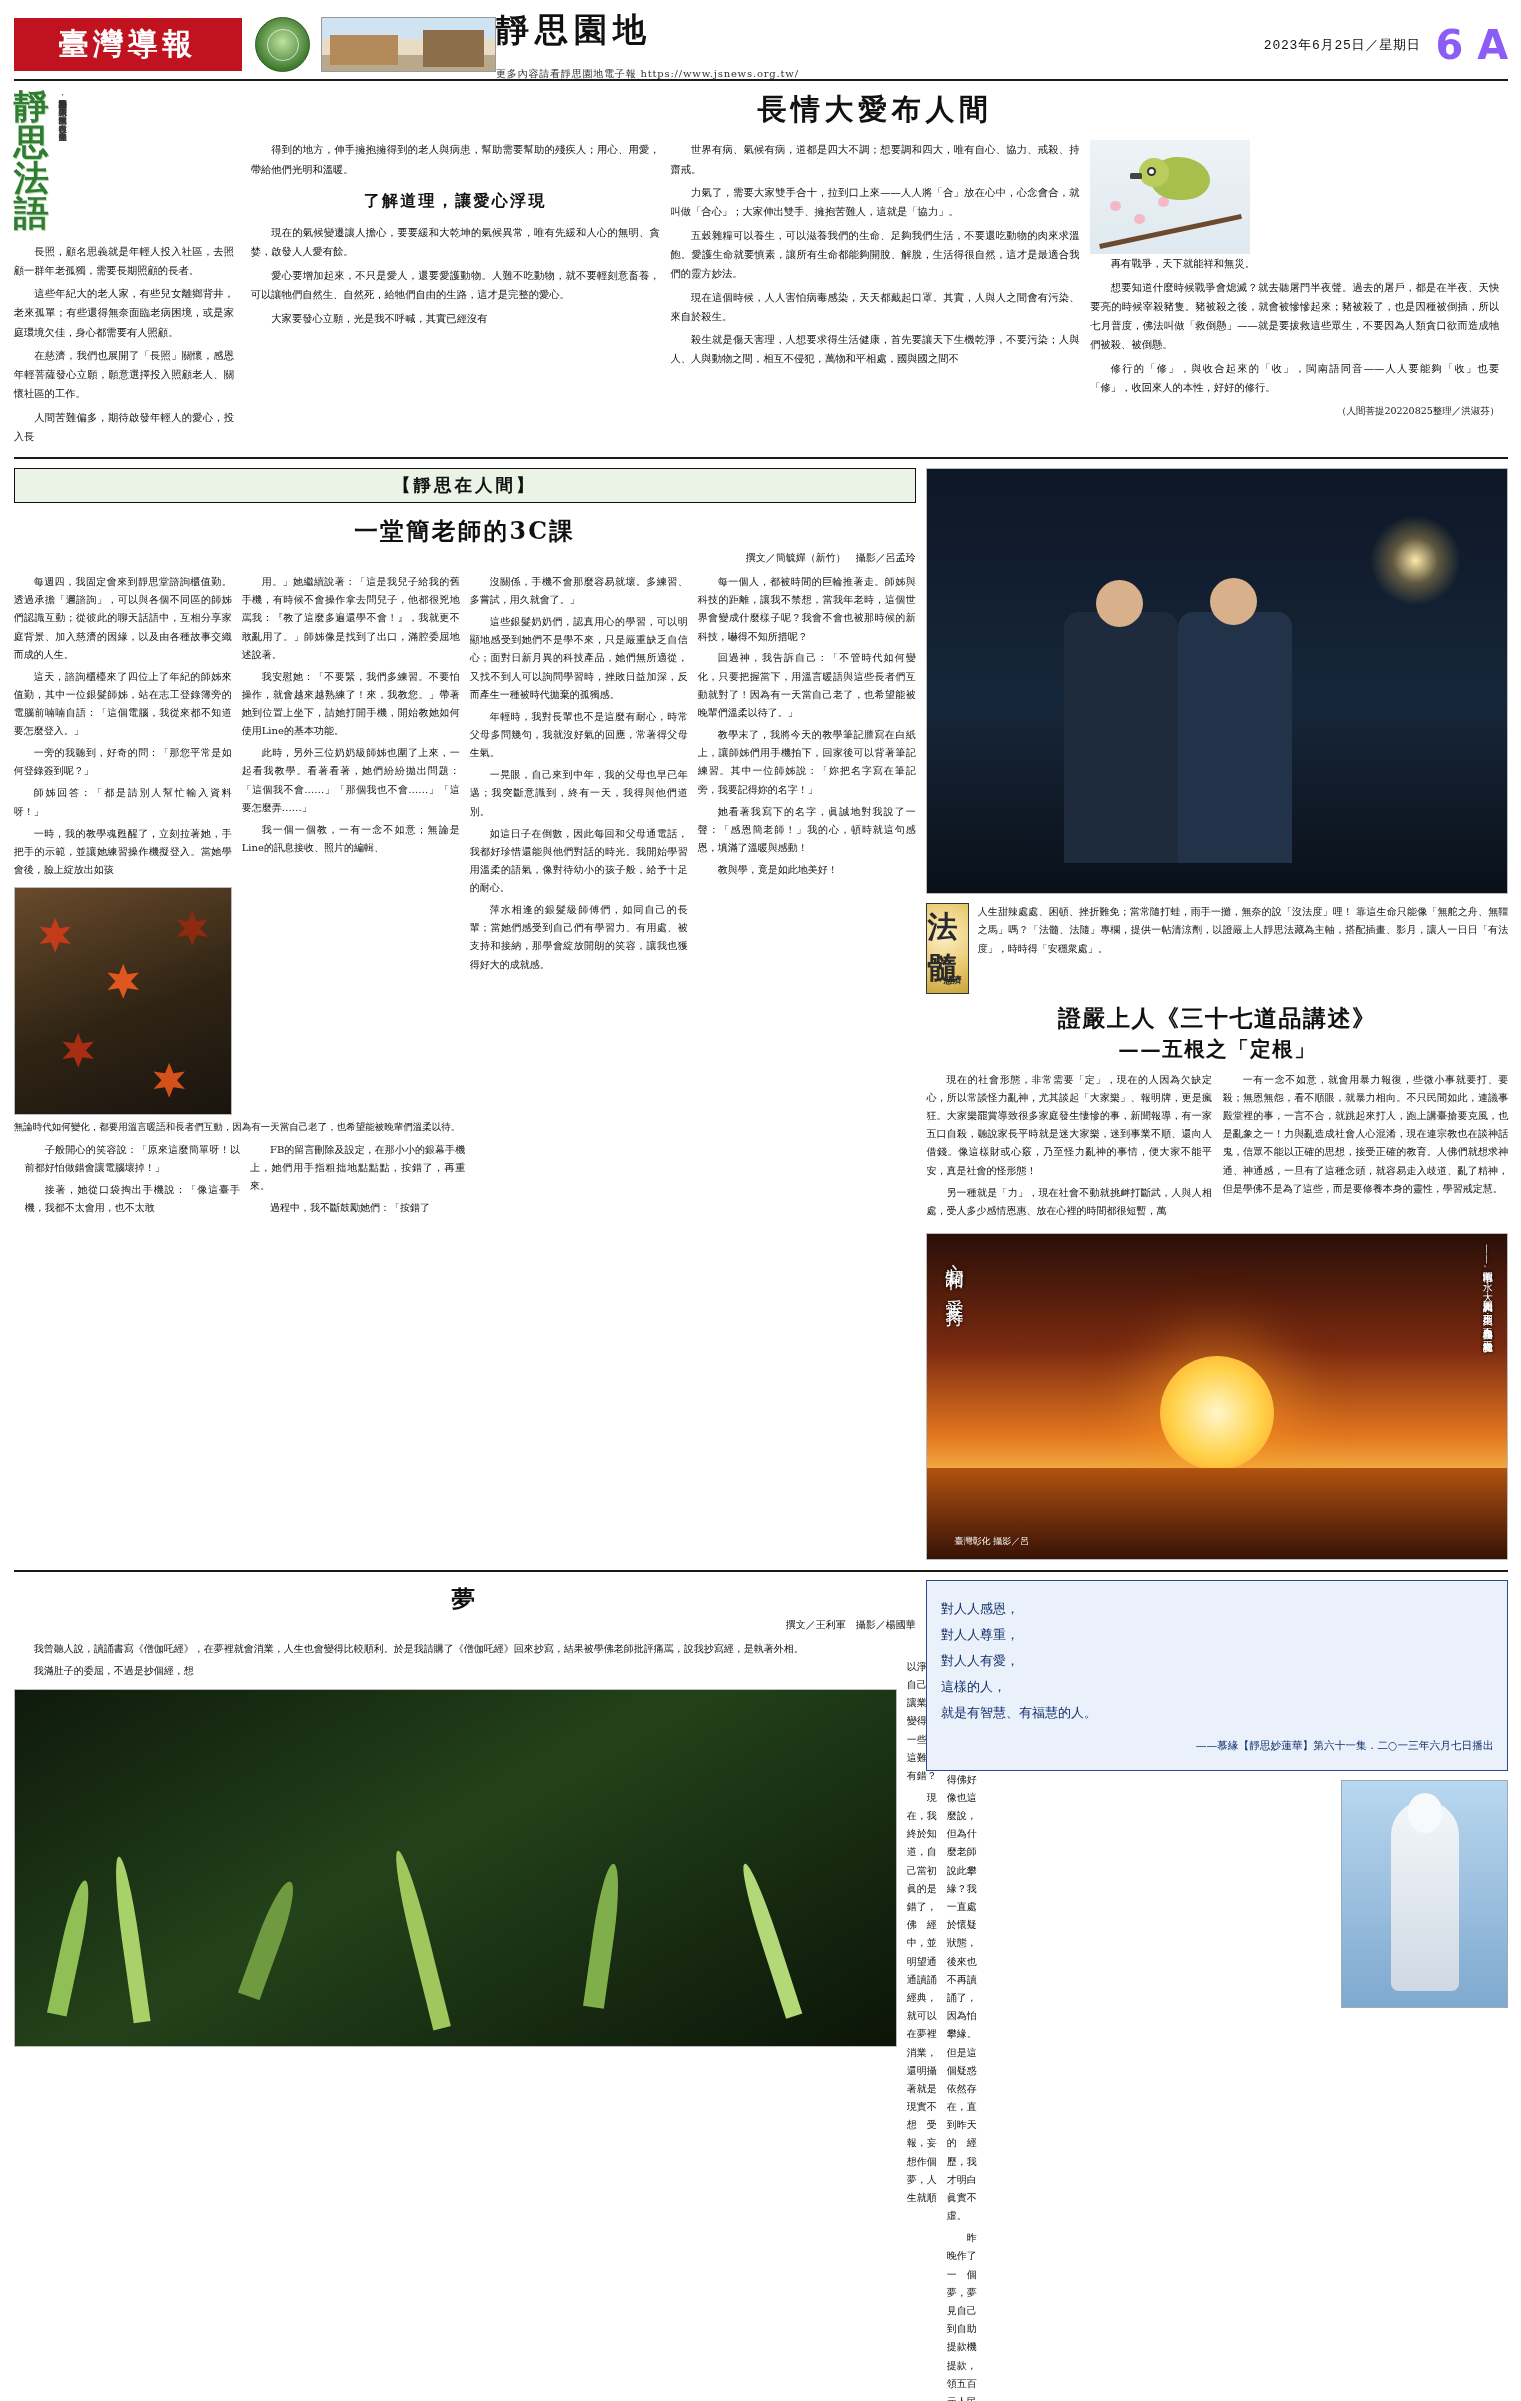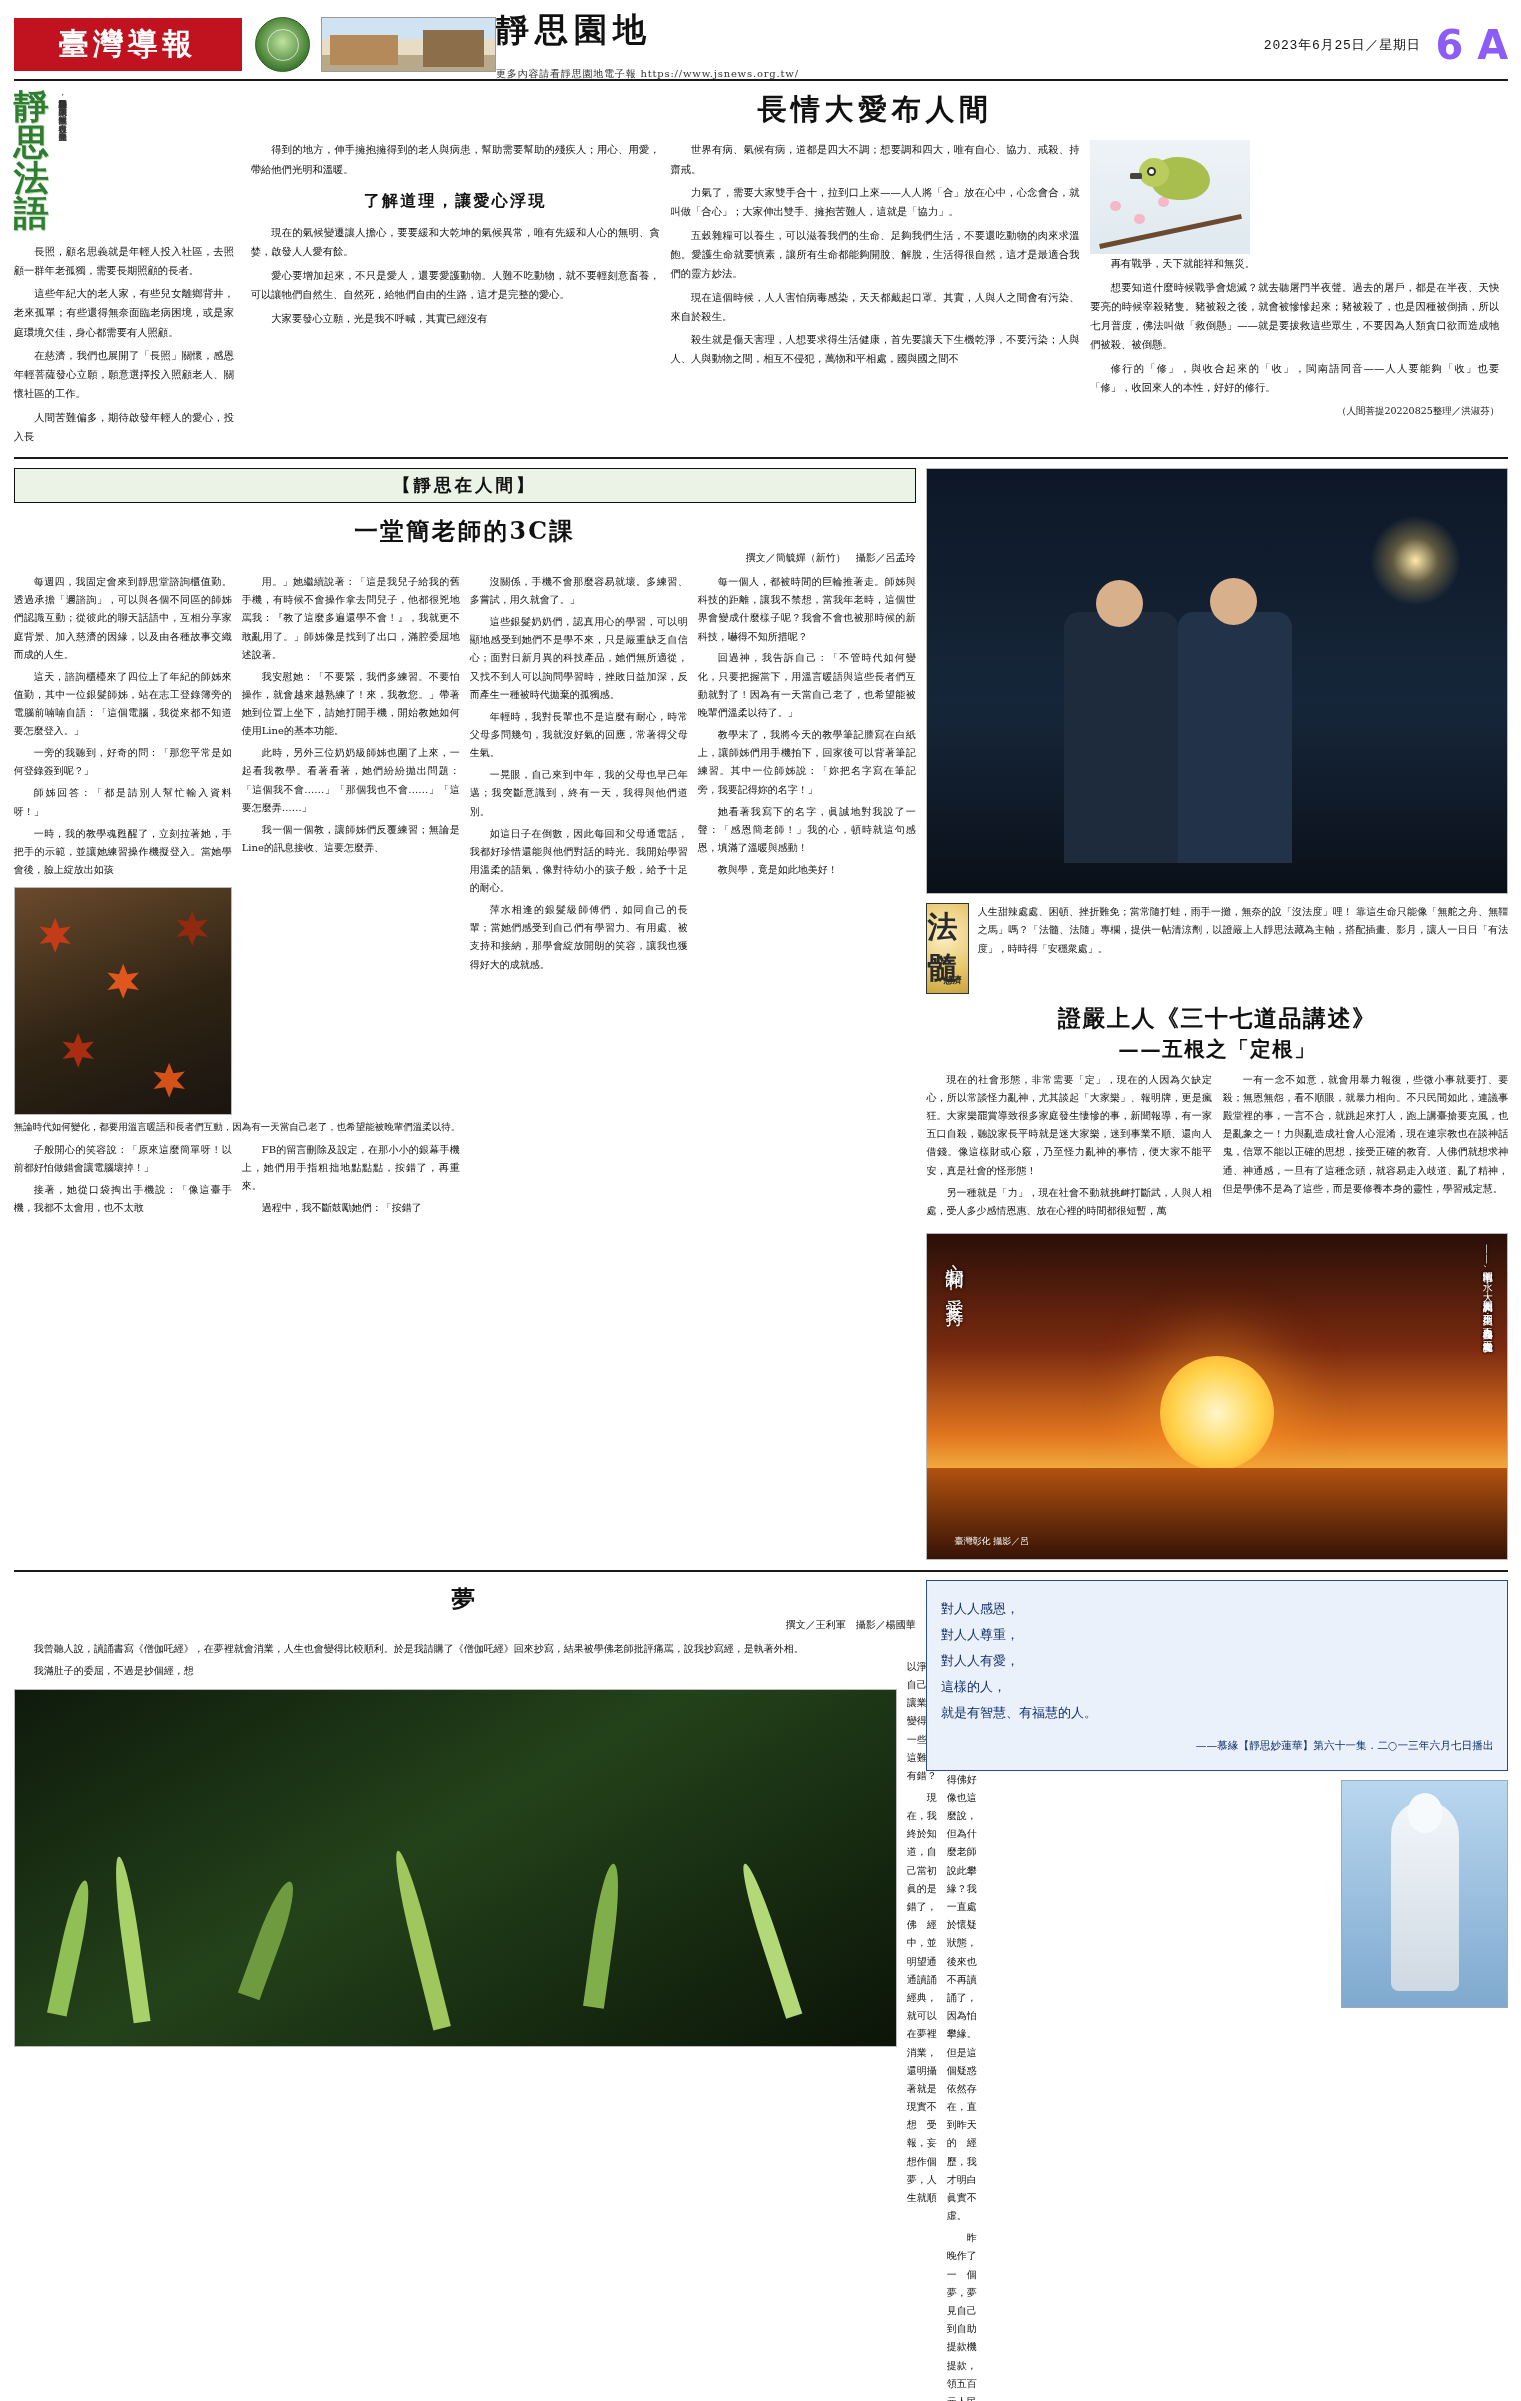--- a/index.html
+++ b/index.html
@@ -208,21 +208,21 @@
             <div class="leaf" style="left:91px;top:76px;background:#e0561f;"></div>
             <div class="leaf" style="left:46px;top:145px;background:#a82d12;"></div>
             <div class="leaf" style="left:137px;top:175px;background:#d4511a;"></div>
             <div class="leaf" style="left:160px;top:23px;background:#8f2a10;"></div>
           </div>
         </div>
         <div class="col">
           <p>用。」她繼續說著：「這是我兒子給我的舊手機，有時候不會操作拿去問兒子，他都很兇地罵我：『教了這麼多遍還學不會！』，我就更不敢亂用了。」師姊像是找到了出口，滿腔委屈地述說著。</p>
           <p>我安慰她：「不要緊，我們多練習。不要怕操作，就會越來越熟練了！來，我教您。」帶著她到位置上坐下，請她打開手機，開始教她如何使用Line的基本功能。</p>
           <p>此時，另外三位奶奶級師姊也圍了上來，一起看我教學。看著看著，她們紛紛拋出問題：「這個我不會……」「那個我也不會……」「這要怎麼弄……」</p>
-          <p>我一個一個教，讓師姊們反覆練習；無論是Line的訊息接收、這要怎麼弄、</p>
+          <p>我一個一個教，一有一念不如意；無論是Line的訊息接收、照片的編輯、</p>
         </div>
         <div class="col">
           <p>沒關係，手機不會那麼容易就壞。多練習、多嘗試，用久就會了。」</p>
           <p>這些銀髮奶奶們，認真用心的學習，可以明顯地感受到她們不是學不來，只是嚴重缺乏自信心；面對日新月異的科技產品，她們無所適從，又找不到人可以詢問學習時，挫敗日益加深，反而產生一種被時代拋棄的孤獨感。</p>
           <p>年輕時，我對長輩也不是這麼有耐心，時常父母多問幾句，我就沒好氣的回應，常著得父母生氣。</p>
           <p>一晃眼，自己來到中年，我的父母也早已年邁；我突斷意識到，終有一天，我得與他們道別。</p>
           <p>如這日子在倒數，因此每回和父母通電話，我都好珍惜還能與他們對話的時光。我開始學習用溫柔的語氣，像對待幼小的孩子般，給予十足的耐心。</p>
           <p>萍水相逢的銀髮級師傅們，如同自己的長輩；當她們感受到自己們有學習力、有用處、被支持和接納，那學會綻放開朗的笑容，讓我也獲得好大的成就感。</p>
         </div>
         <div class="col">
@@ -230,21 +230,21 @@
           <p>回過神，我告訴自己：「不管時代如何變化，只要把握當下，用溫言暖語與這些長者們互動就對了！因為有一天當自己老了，也希望能被晚輩們溫柔以待了。」</p>
           <p>教學末了，我將今天的教學筆記謄寫在白紙上，讓師姊們用手機拍下，回家後可以背著筆記練習。其中一位師姊說：「妳把名字寫在筆記旁，我要記得妳的名字！」</p>
           <p>她看著我寫下的名字，眞誠地對我說了一聲：「感恩簡老師！」我的心，頓時就這句感恩，填滿了溫暖與感動！</p>
           <p>教與學，竟是如此地美好！</p>
           <p></p>
         </div>
       </div>
 
       <div class="photo-caption">無論時代如何變化，都要用溫言暖語和長者們互動，因為有一天當自己老了，也希望能被晚輩們溫柔以待。</div>
 
-      <div class="cols4" style="margin-top:6px;">
+      <div class="cols4" style="margin-top:6px;margin-left:11px;">
         <div class="col">
           <p>子般開心的笑容說：「原來這麼簡單呀！以前都好怕做錯會讓電腦壞掉！」</p>
           <p>接著，她從口袋掏出手機說：「像這臺手機，我都不太會用，也不太敢</p>
         </div>
         <div class="col">
           <p>FB的留言刪除及設定，在那小小的銀幕手機上，她們用手指粗拙地點點點，按錯了，再重來。</p>
           <p>過程中，我不斷鼓勵她們：「按錯了</p>
         </div>
         <div class="col"></div>
         <div class="col"></div>

